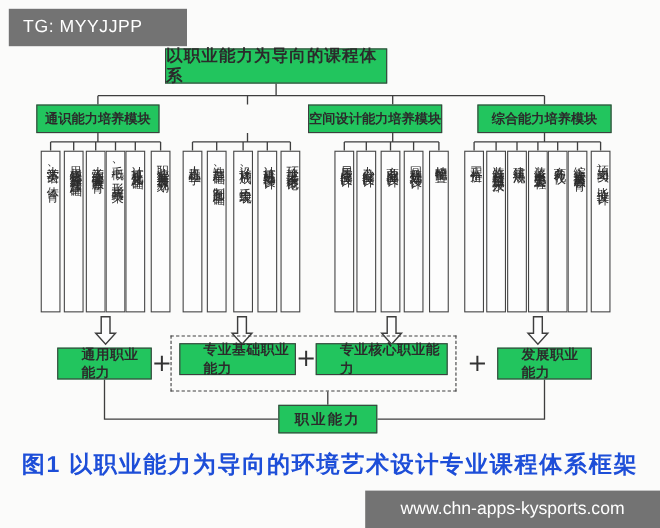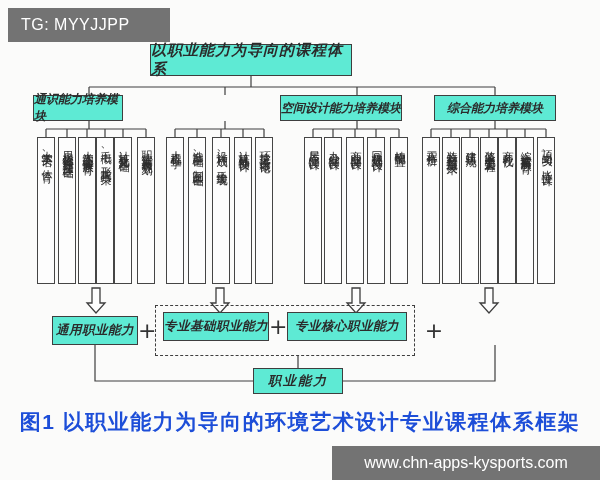--- a/index.html
+++ b/index.html
@@ -12,38 +12,37 @@
   .badge {
     position:absolute; background:#737373; color:#fff;
     font-family:"Liberation Sans", sans-serif;
   }
   .badge.tg { left:8px; top:8px; width:162px; height:34px;
     font-size:16px; line-height:34px; padding-left:13px; letter-spacing:.5px; }
   .badge.site { left:332px; top:446px; width:268px; height:34px;
     font-size:16px; line-height:34px; text-align:center; }
   svg.wires { position:absolute; left:0; top:0; pointer-events:none; }
   .box {
-    position:absolute; background:#5eead4; border:1.3px solid #3e3e3e;
+    position:absolute; background:#22c55e; border:1.3px solid #3e3e3e;
     display:flex; align-items:center; justify-content:center;
     font-family:"Liberation Serif", serif;
-    font-style:italic;
   }
   .title-box { left:150px; top:44px; width:202px; height:32px;
     font-family:"Liberation Sans", sans-serif; font-weight:bold;
     font-size:15px; letter-spacing:1px; border-width:1.4px; }
   .module { top:95px; height:26px; font-size:12px; font-weight:600; letter-spacing:0; }
   .course {
     position:absolute; top:137px; width:18px; height:147px;
     background:#fdfdfd; border:1.1px solid #454545;
     writing-mode:vertical-rl; text-orientation:upright;
     font-family:"Liberation Serif", serif; font-size:11.2px;
     line-height:15.5px; letter-spacing:1.6px; padding-top:4px;
     text-align:left;
   }
-  .ability { height:29px; font-size:12.5px; font-weight:600; border-width:1.4px; letter-spacing:.5px; }
+  .ability { height:29px; font-size:12.5px; font-weight:600; border-width:1.4px; letter-spacing:.5px;padding-left:21px; }
   .dashed-group { position:absolute; left:155px; top:305px; width:260px; height:51px;
     border:1.5px dashed #3e3e3e; background:transparent; }
   .group-label { position:absolute; left:155px; top:339px; width:260px;
     text-align:center; font-family:"Liberation Serif", serif;
     font-size:12.5px; font-weight:600; letter-spacing:1px; }
   .plus { position:absolute; font-size:22px; font-weight:400; color:#333;
     font-family:"DejaVu Sans", sans-serif; text-align:center; }
   .overall { font-size:13px; font-weight:600; letter-spacing:2px; }
   .caption { position:absolute; left:0; top:408px; width:600px;
     text-align:center; font-size:21px; font-weight:bold;
@@ -76,21 +75,21 @@
       <polygon points="352,288 360,288 360,303 365,303 356,313 347,303 352,303"></polygon>
       <polygon points="485,288 493,288 493,303 498,303 489,313 480,303 485,303"></polygon>
     </g>
   </svg>
 
   <div class="badge tg">TG: MYYJJPP</div>
   <div class="badge site">www.chn-apps-kysports.com</div>
 
   <div class="box title-box">以职业能力为导向的课程体系</div>
 
-  <div class="box module" style="left:33px;width:90px;">通识能力培养模块</div>
+  <div class="box module" style="left:33px;width:112px;">通识能力培养模块</div>
   <div class="box module" style="left:280px;width:122px;">空间设计能力培养模块</div>
   <div class="box module" style="left:434px;width:122px;">综合能力培养模块</div>
 
   <div class="course" style="left:37px;">大学英语、体育</div>
   <div class="course" style="left:58px;">思想道德修养与法律基础</div>
   <div class="course" style="left:78px;">大学生心理健康教育</div>
   <div class="course" style="left:96px;">毛概、形式与政策</div>
   <div class="course" style="left:114px;">计算机文化基础</div>
   <div class="course" style="left:137px;">职业生涯与发展规划</div>
 
@@ -116,18 +115,19 @@
 
   <div class="box ability" style="left:52px;top:316px;width:86px;">通用职业能力</div>
   <div class="plus" style="left:138px;top:318px;width:18px;">+</div>
 
   <div class="dashed-group"></div>
   <div class="box ability" style="left:163px;top:312px;width:106px;">专业基础职业能力</div>
   <div class="plus" style="left:269px;top:314px;width:18px;">+</div>
   <div class="box ability" style="left:287px;top:312px;width:120px;">专业核心职业能力</div>
 
   <div class="plus" style="left:424px;top:318px;width:20px;">+</div>
+  <div class="box ability" style="left:452px;top:316px;width:86px;">发展职业能力</div>
 
   <div class="box overall" style="left:253px;top:368px;width:90px;height:26px;">职业能力</div>
 
   <div class="caption">图1  以职业能力为导向的环境艺术设计专业课程体系框架</div>
 
 </div>
 
 </body></html>

